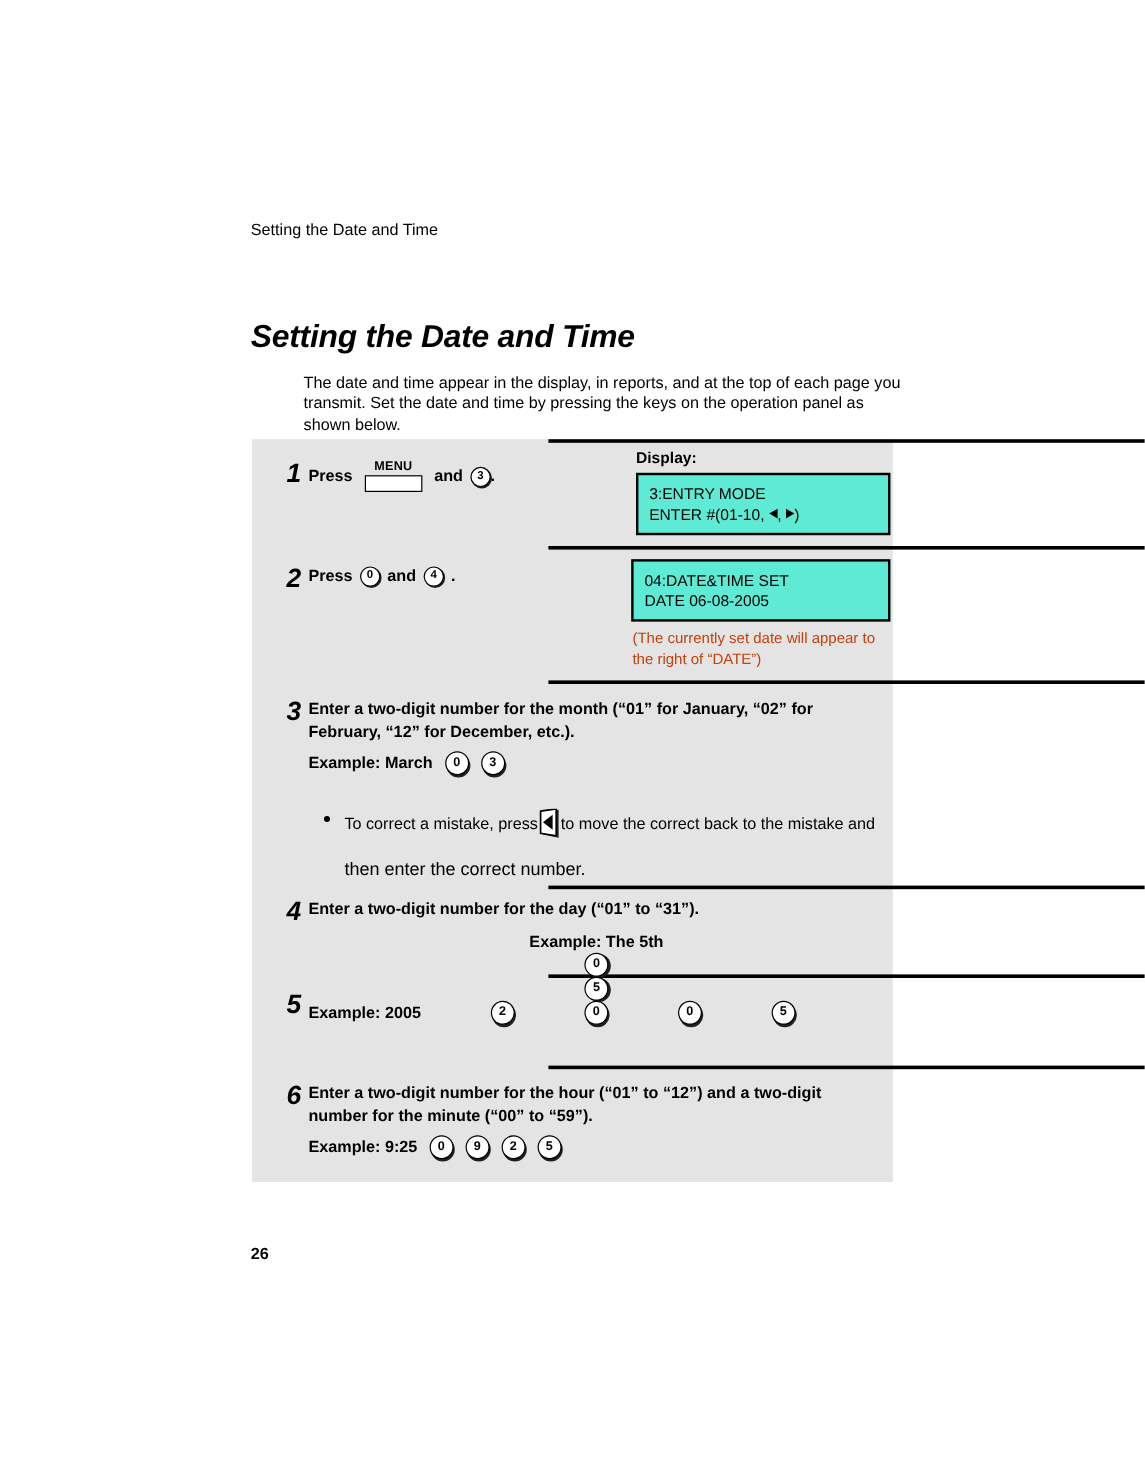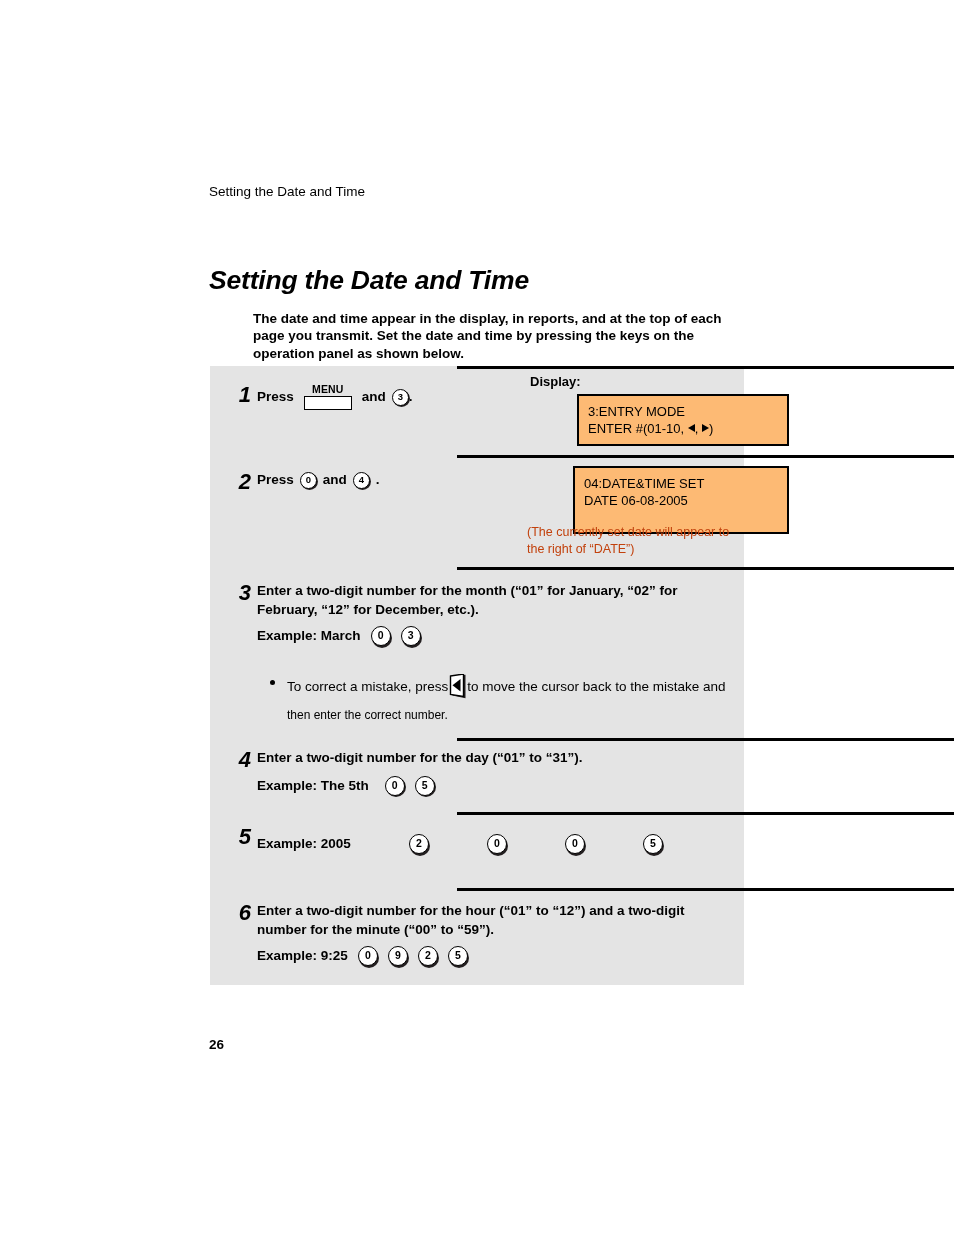--- a/index.html
+++ b/index.html
@@ -40,21 +40,20 @@
 
   
   .intro {
     position: absolute;
     left: 253px;
     top: 296px;
     width: 500px;
     font-size: 13.5px;
     line-height: 17.5px;
     color: #000;
-    font-weight: bold;
   }
 
   
   .panel {
     position: absolute;
     left: 210px;
     top: 366px;
     width: 534px;
     height: 619px;
     background: #e4e4e4;
@@ -199,25 +198,24 @@
 
   
   .display-label {
     position: absolute;
     font-size: 13px;
     line-height: 16px;
     color: #000;
   }
   .display-box {
     position: absolute;
-    background: #fdba74;
+    background: #5eead4;
     border: 2.2px solid #000;
     box-sizing: border-box;
     padding: 7px 9px 0 9px;
-    margin-left: 47px;
   }
   .display-line {
     font-size: 13px;
     line-height: 17px;
     white-space: nowrap;
     color: #000;
   }
   .display-caption {
     position: absolute;
     font-size: 12.5px;
@@ -258,23 +256,23 @@
   }
   .note .note-body { margin-left: 17px; }
   .note .note-row {
     display: flex;
     align-items: center;
     font-size: 13.5px;
     line-height: 18px;
     white-space: nowrap;
   }
   .note .note-row2 {
-    font-size: 12px;
+    font-size: 15px;
     line-height: 18px;
-    margin-top: 7px;
+    margin-top: 17px;
   }
 
   
   .page-number {
     position: absolute;
     left: 209px;
     top: 1037px;
     font-size: 13.5px;
     font-weight: bold;
   }
@@ -342,21 +340,21 @@
         <span class="gap-s"></span>
         <span class="key-round">
           <span>4</span>
         </span>
         <span class="gap-s"></span>
         <span>.</span>
       </div>
     </div>
   </div>
 
-  <div class="display-box" style="left:316px; top:100px; width:216px; height:68px;">
+  <div class="display-box" style="left:316px; top:100px; width:216px; height:52px;">
     <div class="display-line">04:DATE&amp;TIME SET</div>
     <div class="display-line">DATE 06-08-2005</div>
   </div>
   <div class="display-caption" style="left:317px; top:158px;">(The currently set date will appear to the right of “DATE”)</div>
 
   <div class="step" style="top:216px;">
     <div class="step-num">3</div>
     <div class="step-body">
       <div class="step-line">Enter a two-digit number for the month (“01” for January, “02” for</div>
       <div class="step-line">February, “12” for December, etc.).</div>
@@ -381,31 +379,31 @@
         <span>To correct a mistake, press</span>
         <span class="gap-m"></span>
         <span class="key-arrow">
           <svg width="19" height="25" viewBox="0 0 19 25" xmlns="http://www.w3.org/2000/svg">
             <path d="M4.5 3.5 L17.5 0.8 L17.5 24.2 L4.5 21.5 Z" fill="#231f20"></path>
             <path d="M2.5 2 L15.5 0 L15.5 22.5 L2.5 20.5 Z" fill="#ffffff" stroke="#000000" stroke-width="1.4"></path>
             <path d="M12.5 5 L12.5 17.5 L4.5 11.2 Z" fill="#000000"></path>
           </svg>
         </span>
         <span class="gap-m"></span>
-        <span>to move the cursor back to the mistake and</span>
+        <span>to move the correct back to the mistake and</span>
       </div>
       <div class="note-row2">then enter the correct number.</div>
     </div>
   </div>
 
   <div class="step" style="top:383px;">
     <div class="step-num">4</div>
     <div class="step-body">
       <div class="step-line">Enter a two-digit number for the day (“01” to “31”).</div>
-      <div class="inline-row" style="margin-top:8px;">
+      <div class="inline-row" style="margin-top:8px;flex-direction:column;">
         <span>Example: The 5th</span>
         <span class="gap-m"></span>
           <span class="gap-s"></span>
         <span class="key-round big">
           <span>0</span>
         </span>
         <span class="gap-m"></span>
         <span class="key-round big">
           <span>5</span>
         </span>

